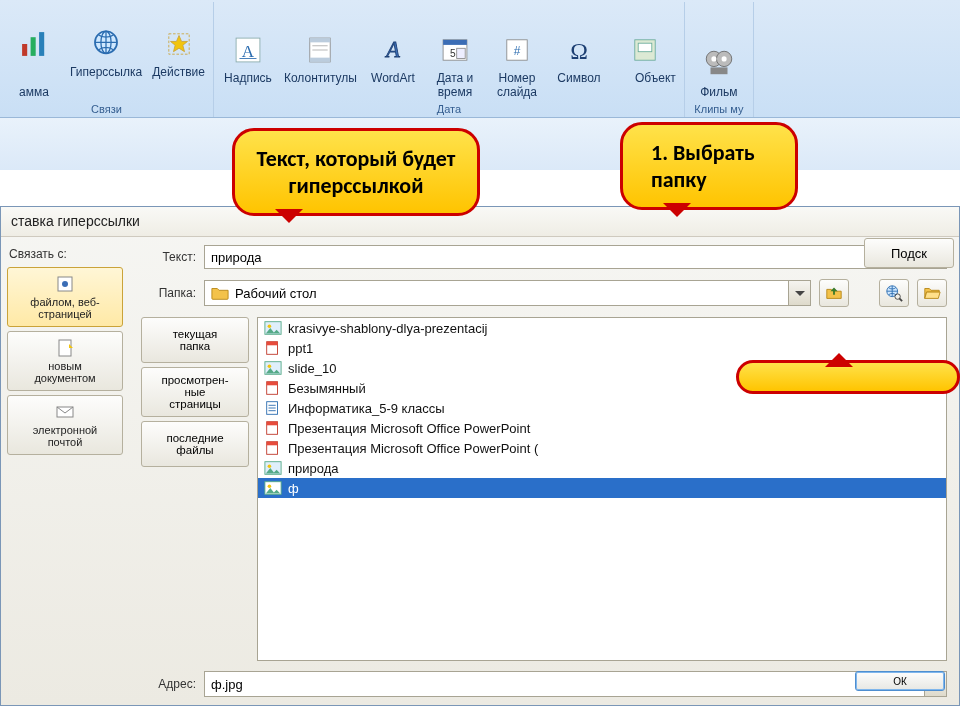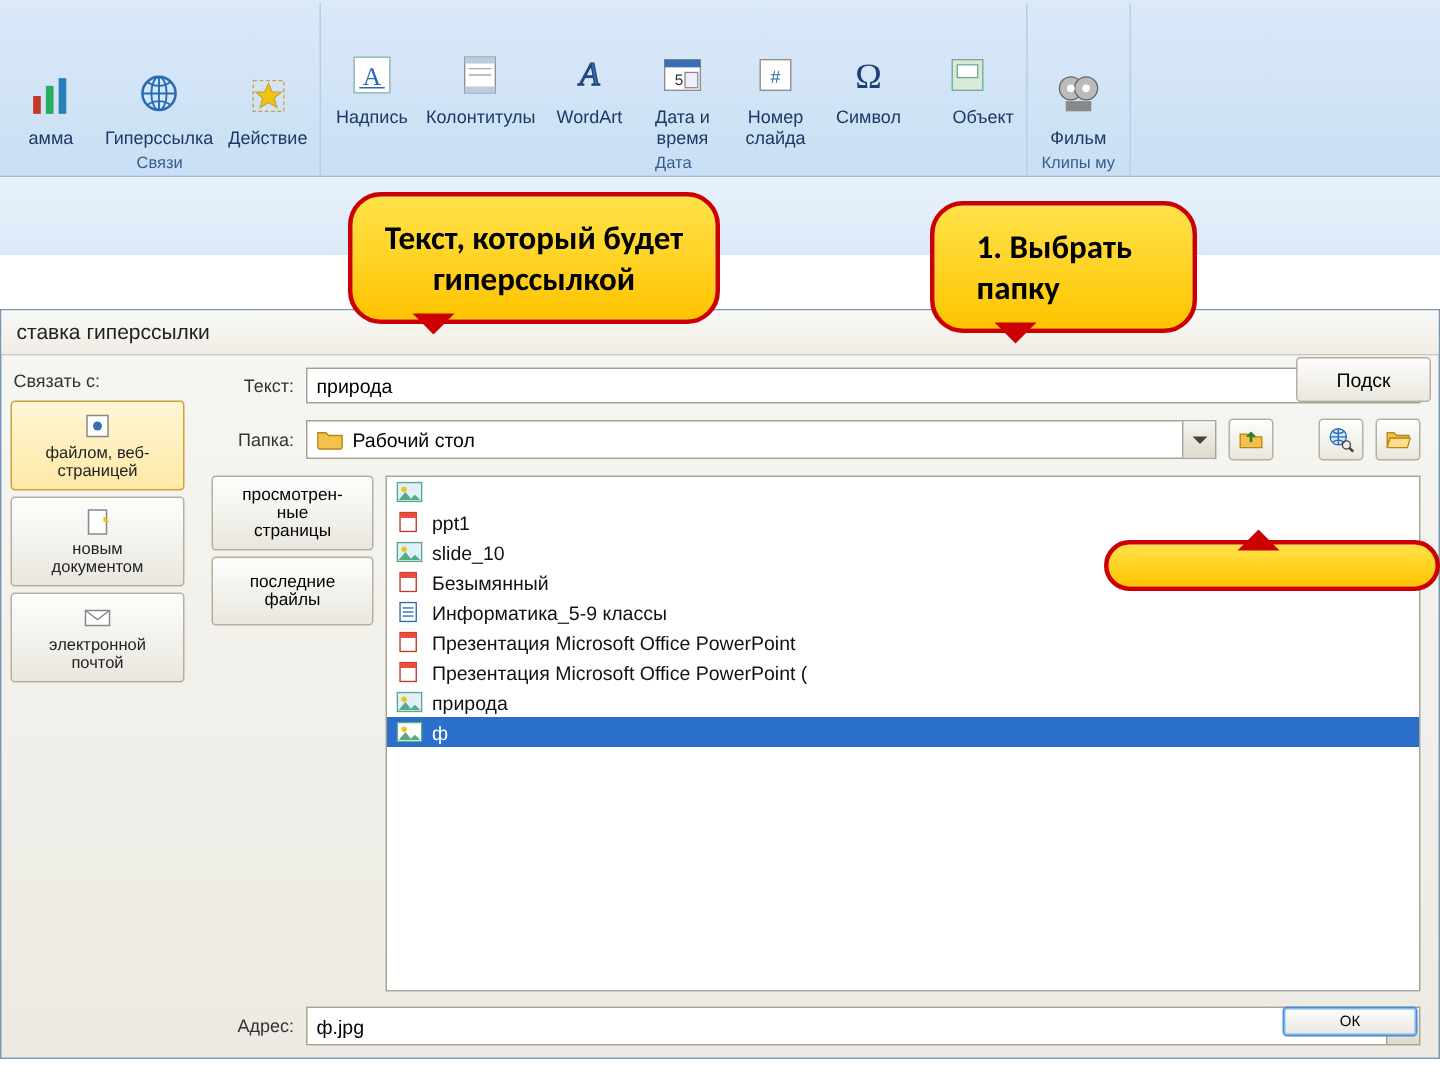--- a/index.html
+++ b/index.html
@@ -46,21 +46,21 @@
   .addr-row { display:flex; align-items:center; gap:8px; margin-top:10px;}
   .btns { position:absolute; right:14px; bottom:14px; display:flex; gap:8px;}
   .wbtn { min-width:90px; height:20px; border:1px solid #9aa; background:linear-gradient(#fdfdfd,#e7e7e3); border-radius:3px; font-size:10px; cursor:pointer;}
   .wbtn.primary{ border-color:#4e8ed0; box-shadow:0 0 0 1px #7fb6ec inset;}
   
   .callout { position:absolute; background:#f5c400; background:linear-gradient(#ffe24a,#ffc400); border:3px solid #c00; border-radius:22px; padding:14px 18px; font-family: Calibri, Arial, sans-serif; font-size:22px; font-weight:600; color:#000; text-align:center; z-index:50;}
   .callout::after{ content:""; position:absolute; width:0;height:0; }
   .c1 { left:232px; top:128px; width:248px; }
   .c1::after{ bottom:-24px; left:40px; border:14px solid transparent; border-top-color:#c00;}
   .c1 .tail2{ position:absolute; bottom:-17px; left:43px; border:11px solid transparent; border-top-color:#ffc400;}
-  .c2 { left:620px; top:134px; width:178px; text-align:left; padding-left:28px;}
+  .c2 { left:620px; top:122px; width:178px; text-align:left; padding-left:28px;}
   .c2::after{ bottom:-24px; left:40px; border:14px solid transparent; border-top-color:#c00;}
   .c2 .tail2{ position:absolute; bottom:-17px; left:43px; border:11px solid transparent; border-top-color:#ffc400;}
   .c3 { left:736px; top:360px; width:224px; font-size:24px;}
   .c3::after{ top:-24px; left:86px; border:14px solid transparent; border-bottom-color:#c00;}
   .c3 .tail2{ position:absolute; top:-17px; left:89px; border:11px solid transparent; border-bottom-color:#ffe24a;}
   .hint-btn { position:absolute; right:6px; top:238px; min-width:90px; height:30px; border:1px solid #b5b09e; background:linear-gradient(#fdfdfc,#e9e7de); border-radius:3px; font-size:13px; cursor:pointer; z-index:20; padding:0 10px;}
 </style>
 </head>
 <body>
 
@@ -69,21 +69,21 @@
 <div class="r-group">
       <div class="r-items">
         <div class="r-item">
           <div class="icon-box">
             <svg class="ico" viewBox="0 0 40 40">
               <rect x="6" y="20" width="6" height="14" fill="#c0392b"></rect>
               <rect x="16" y="12" width="6" height="22" fill="#27ae60"></rect>
               <rect x="26" y="6" width="6" height="28" fill="#2980b9"></rect>
             </svg>
           </div>
-          <div style="white-space: pre-line;">амма</div>
+          <div style="white-space: pre-line; margin-top: 20px;">амма</div>
         </div>
         <div class="r-item">
           <div class="icon-box">
             <svg class="ico" viewBox="0 0 40 40">
               <circle cx="20" cy="18" r="13" fill="#cfe8ff" stroke="#2b6cb0" stroke-width="2"></circle>
               <path stroke="#2b6cb0" fill="none" stroke-width="1.5" d="M7 18h26M20 5v26M11 9c5 4 13 4 18 0M11 27c5-4 13-4 18 0"></path>
               <ellipse cx="20" cy="18" rx="6" ry="13" fill="none" stroke="#2b6cb0" stroke-width="1.5"></ellipse>
             </svg>
           </div>
           <div style="white-space: pre-line;">Гиперссылка</div>
@@ -258,33 +258,36 @@
         </div>
         <div class="icon-btn">
           <svg width="18" height="18" viewBox="0 0 20 20">
               <path fill="#f3c24a" stroke="#b78716" d="M2 5h5l2 2h9v2H4l-2 7z"></path>
               <path fill="#ffe08a" stroke="#b78716" d="M4 9h15l-2 7H2z"></path>
             </svg>
         </div>
       </div>
       <div class="center-main">
         <div class="subnav">
+            <div class="subnav-btn" style="white-space: pre-line;">текущая
+папка</div>
             <div class="subnav-btn" style="white-space: pre-line;">просмотрен-
 ные
 страницы</div>
             <div class="subnav-btn" style="white-space: pre-line;">последние
 файлы</div>
           </div>
         <div class="filelist">
             <div class="file-row">
               <svg class="file-ico" viewBox="0 0 20 16">
                 <rect x="1" y="1" width="18" height="14" fill="#dfeffb" stroke="#5a8"></rect>
                 <circle cx="6" cy="6" r="2" fill="#f1c40f"></circle>
                 <path d="M2 14l5-6 4 5 3-3 4 4z" fill="#5a8"></path>
               </svg>
+              <span>krasivye-shablony-dlya-prezentacij</span>
             </div>
             <div class="file-row">
               <svg class="file-ico" viewBox="0 0 20 16">
                 <rect x="3" y="1" width="12" height="14" fill="#fff" stroke="#c0392b"></rect>
                 <rect x="3" y="1" width="12" height="4" fill="#e74c3c"></rect>
               </svg>
               <span>ppt1</span>
             </div>
             <div class="file-row">
               <svg class="file-ico" viewBox="0 0 20 16">

